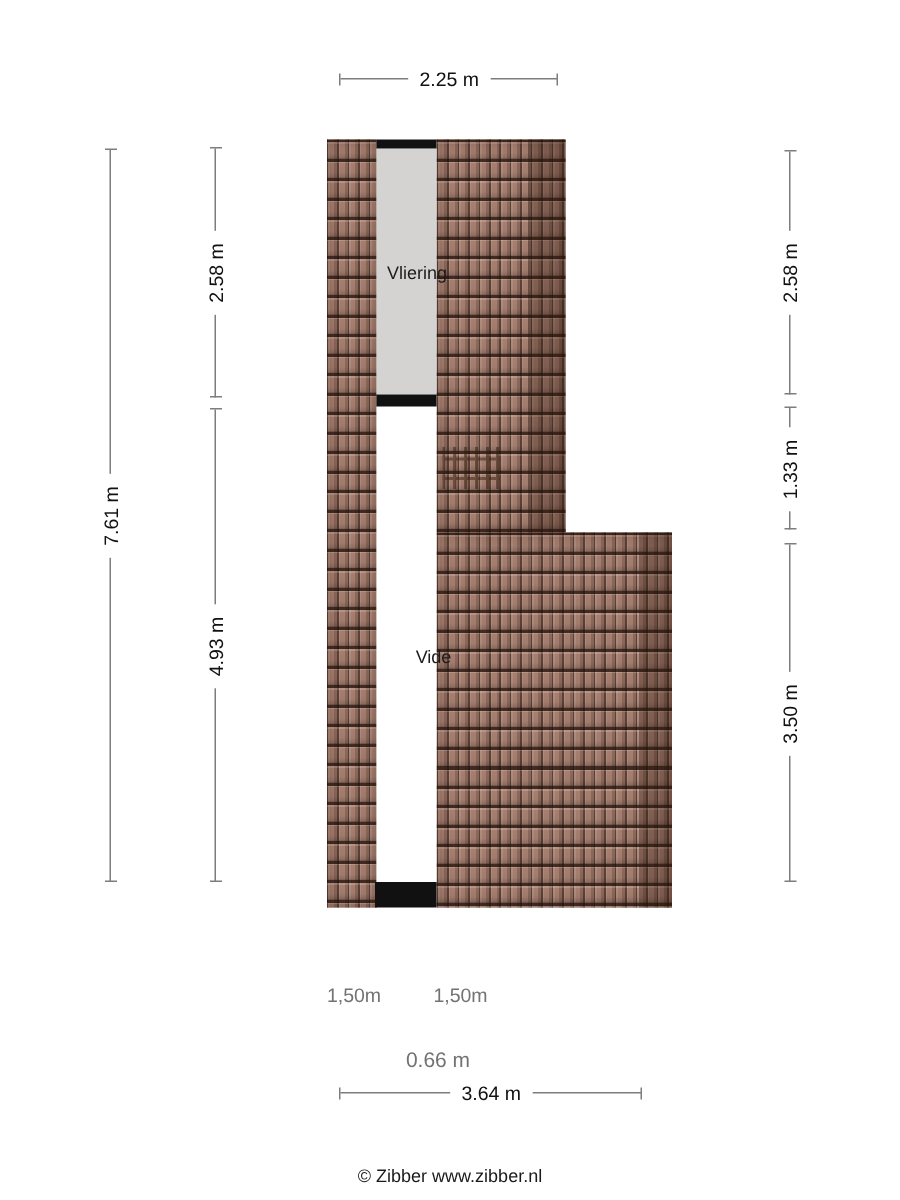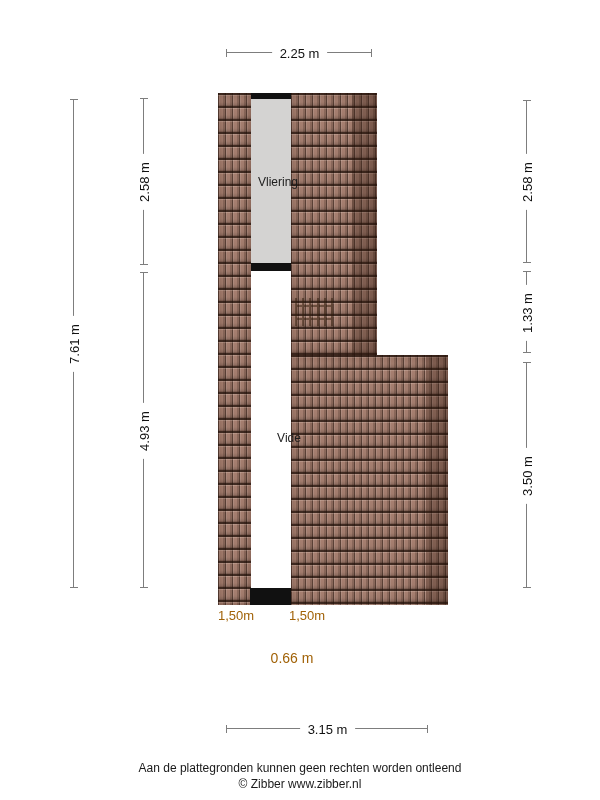--- a/index.html
+++ b/index.html
@@ -65,21 +65,21 @@
   .dim-v::before { top:-1px; } .dim-v::after { bottom:0; }
   .dim-label {
     position:absolute; font-size:13px; color:#111; background:#fff;
     white-space:nowrap; line-height:15px;
   }
   .dim-h .dim-label { left:50%; top:0; transform:translate(-50%,-50%); padding:0 8px; }
   .dim-v .dim-label { top:50%; left:0; transform:translate(-50%,-50%) rotate(-90deg); padding:0 8px; }
 
   .free-label {
     position:absolute; transform:translateX(-50%);
-    font-size:13px; color:#a16207; white-space:nowrap;
+    font-size:13px; color:#737373; white-space:nowrap;margin-top:48px;
   }
   .free-label.big { font-size:14px;padding-left:40px; }
 
   .footer-line {
     position:absolute; left:0; width:100%; text-align:center;
     font-size:12px; color:#1a1a1a;
   }
 </style>
 </head>
 <body>
@@ -128,23 +128,22 @@
     <span class="dim-label">2.58 m</span>
   </div>
   <div class="dim dim-v" style="left:526px; top:272px; height:81px;">
     <span class="dim-label">1.33 m</span>
   </div>
   <div class="dim dim-v" style="left:526px; top:363px; height:225px;">
     <span class="dim-label">3.50 m</span>
   </div>
 
   <div class="dim dim-h" style="left:227px; top:728px; width:201px;">
-    <span class="dim-label">3.15 m</span>
+    <span class="dim-label">3.64 m</span>
   </div>
 
   <div class="free-label" style="left:236px; top:608px;">1,50m</div>
   <div class="free-label" style="left:307px; top:608px;">1,50m</div>
   <div class="free-label big" style="left:272px; top:650px;">0.66 m</div>
 
-  <div class="footer-line" style="top:761px;">Aan de plattegronden kunnen geen rechten worden ontleend</div>
   <div class="footer-line" style="top:777px;">© Zibber www.zibber.nl</div>
 
 </div>
 
 </body></html>

